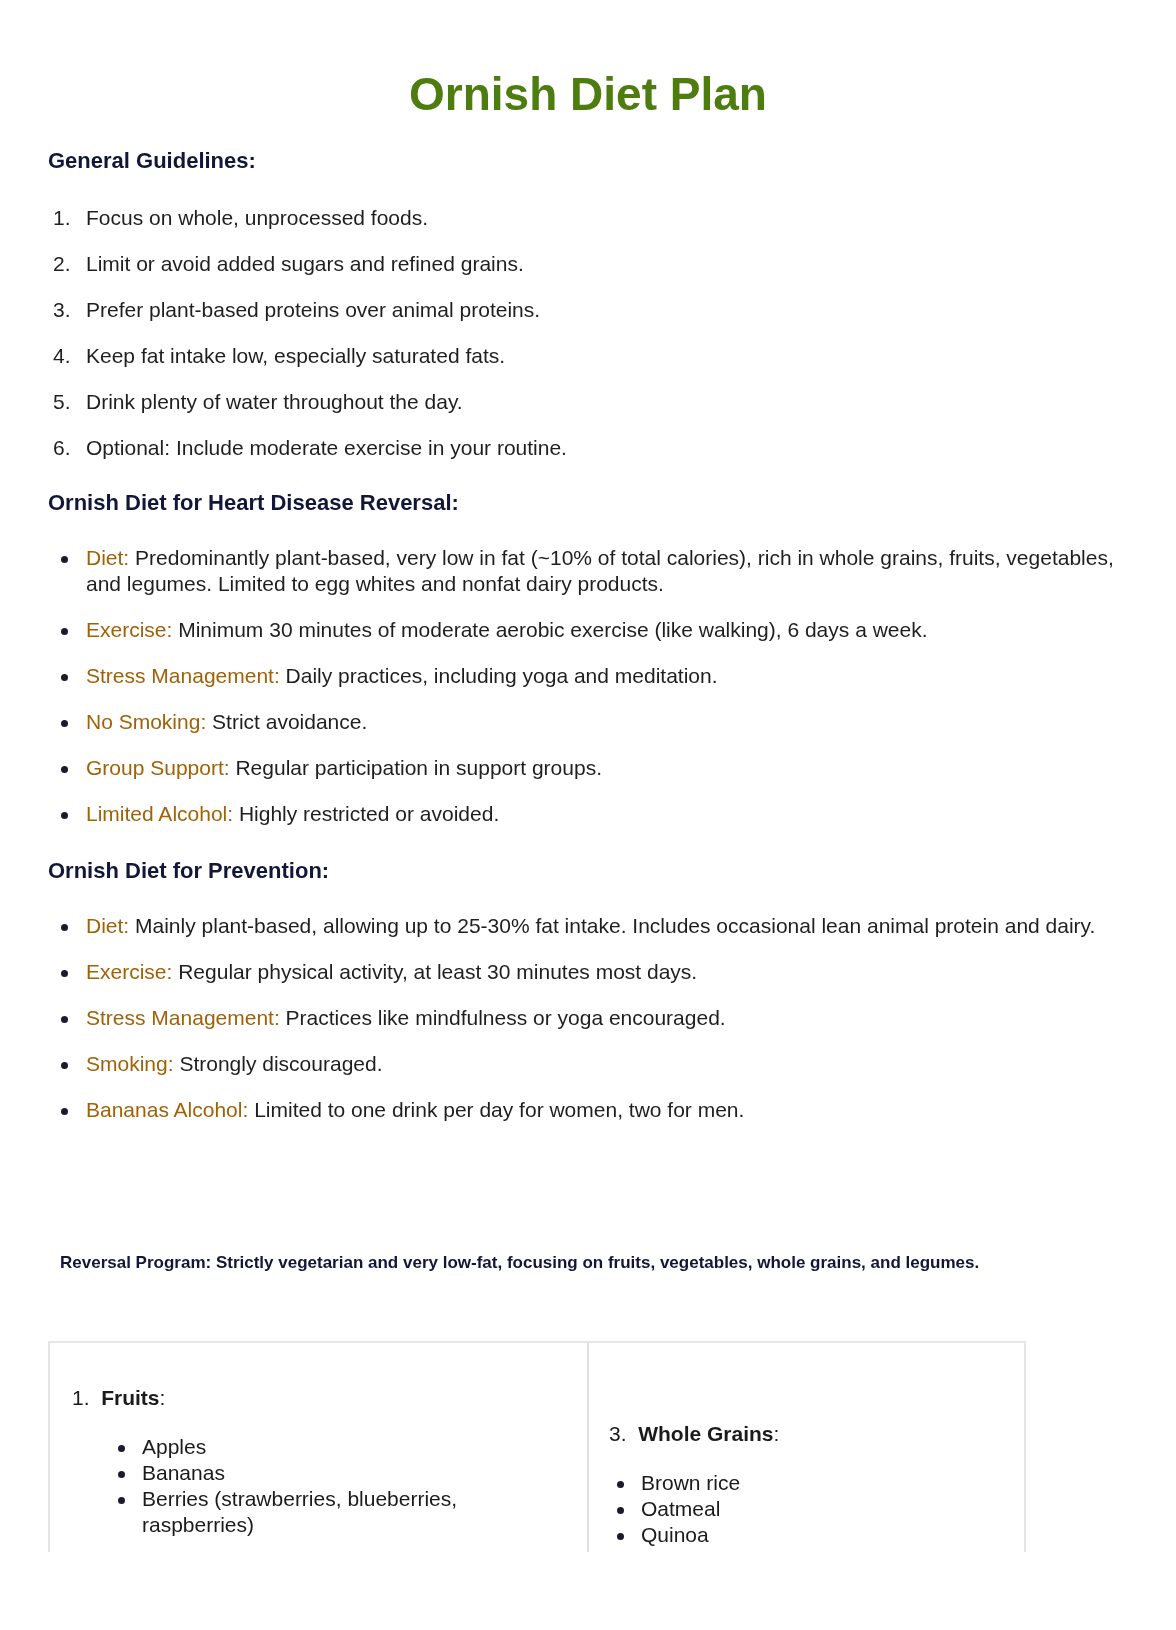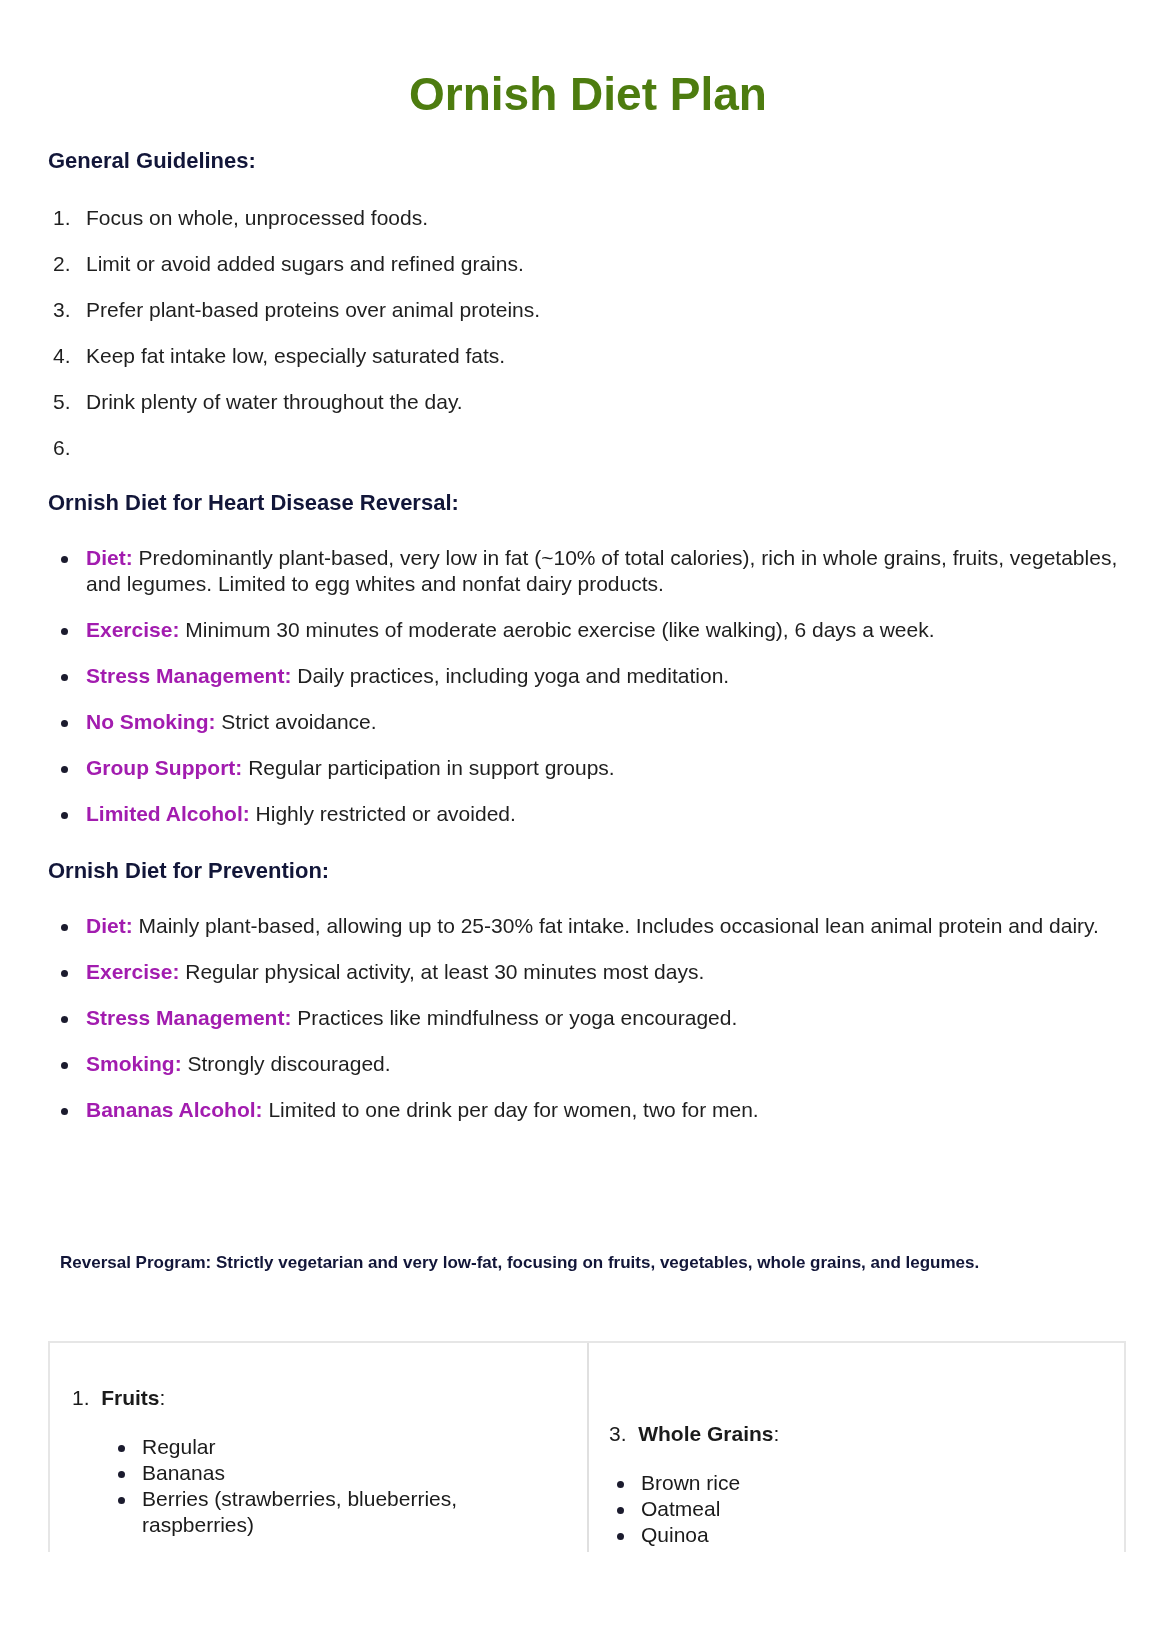--- a/index.html
+++ b/index.html
@@ -25,27 +25,27 @@
     ol.guide li .num { position: absolute; left: 5px; top: 0; }
     ul.bul {
       position: absolute; left: 48px; margin: 0; padding: 0; list-style: none;
       font-size: 21px; line-height: 26px; width: 1080px;
     }
     ul.bul li { position: relative; padding-left: 38px; margin-bottom: 20px; }
     ul.bul li .dot {
       position: absolute; left: 13px; top: 11px; width: 7px; height: 7px; border-radius: 50%;
       background: #1b1b2e;
     }
-    ul.bul li b { font-weight: bold; color: #a21caf; }
+    ul.bul li b { font-weight: normal; color: #a16207; }
     .rev-note {
       position: absolute; left: 48px; top: 1238px; width: 1090px; margin: 12px;
       font-size: 17px; font-weight: bold; color: #121639; line-height: 26px;
     }
     .food-table {
-      position: absolute; left: 48px; top: 1341px; width: 1078px; height: 220px;
+      position: absolute; left: 48px; top: 1341px; width: 978px; height: 220px;
       border-top: 2px solid #e6e6e6; border-left: 2px solid #e6e6e6; border-right: 2px solid #e6e6e6;
       box-sizing: border-box; display: flex;
     }
     .col { position: relative; height: 100%; box-sizing: border-box; }
     .col.left { width: 539px; border-right: 2px solid #e0e0e0; }
     .col.right { flex: 1; margin-top: 36px; }
     .cat-title {
       position: absolute; top: 42px; font-size: 21px; line-height: 26px; color: #1b1b1b; white-space: nowrap;
     }
     .cat-title b { font-weight: bold; }
@@ -60,21 +60,21 @@
 <div class="page">
   <h1>Ornish Diet Plan</h1>
 
   <h2 class="sec-heading" style="top:148px">General Guidelines:</h2>
   <ol class="guide">
     <li><span class="num">1.</span><span>Focus on whole, unprocessed foods.</span></li>
     <li><span class="num">2.</span><span>Limit or avoid added sugars and refined grains.</span></li>
     <li><span class="num">3.</span><span>Prefer plant-based proteins over animal proteins.</span></li>
     <li><span class="num">4.</span><span>Keep fat intake low, especially saturated fats.</span></li>
     <li><span class="num">5.</span><span>Drink plenty of water throughout the day.</span></li>
-    <li><span class="num">6.</span></li>
+    <li><span class="num">6.</span><span>Optional: Include moderate exercise in your routine.</span></li>
   </ol>
 
   <h2 class="sec-heading" style="top:490px">Ornish Diet for Heart Disease Reversal:</h2>
   <ul class="bul" style="top:545px">
     <li><span class="dot"></span><b>Diet:</b><span> Predominantly plant-based, very low in fat (~10% of total calories), rich in whole grains, fruits, vegetables, and legumes. Limited to egg whites and nonfat dairy products.</span></li>
     <li><span class="dot"></span><b>Exercise:</b><span> Minimum 30 minutes of moderate aerobic exercise (like walking), 6 days a week.</span></li>
     <li><span class="dot"></span><b>Stress Management:</b><span> Daily practices, including yoga and meditation.</span></li>
     <li><span class="dot"></span><b>No Smoking:</b><span> Strict avoidance.</span></li>
     <li><span class="dot"></span><b>Group Support:</b><span> Regular participation in support groups.</span></li>
     <li><span class="dot"></span><b>Limited Alcohol:</b><span> Highly restricted or avoided.</span></li>
@@ -90,21 +90,21 @@
   </ul>
 
   <p class="rev-note">Reversal Program: Strictly vegetarian and very low-fat, focusing on fruits, vegetables, whole grains, and legumes.</p>
 
   <div class="food-table">
     <div class="col left">
       <div class="cat-title" style="left:22px">
         <span>1.</span>&nbsp;&nbsp;<b>Fruits</b><span>:</span>
       </div>
       <ul class="items" style="left:58px; width:420px">
-        <li><span class="dot"></span><span>Regular</span></li>
+        <li><span class="dot"></span><span>Apples</span></li>
         <li><span class="dot"></span><span>Bananas</span></li>
         <li><span class="dot"></span><span>Berries (strawberries, blueberries, raspberries)</span></li>
       </ul>
     </div>
     <div class="col right">
       <div class="cat-title" style="left:20px">
         <span>3.</span>&nbsp;&nbsp;<b>Whole Grains</b><span>:</span>
       </div>
       <ul class="items" style="left:18px; width:460px">
         <li><span class="dot"></span><span>Brown rice</span></li>

